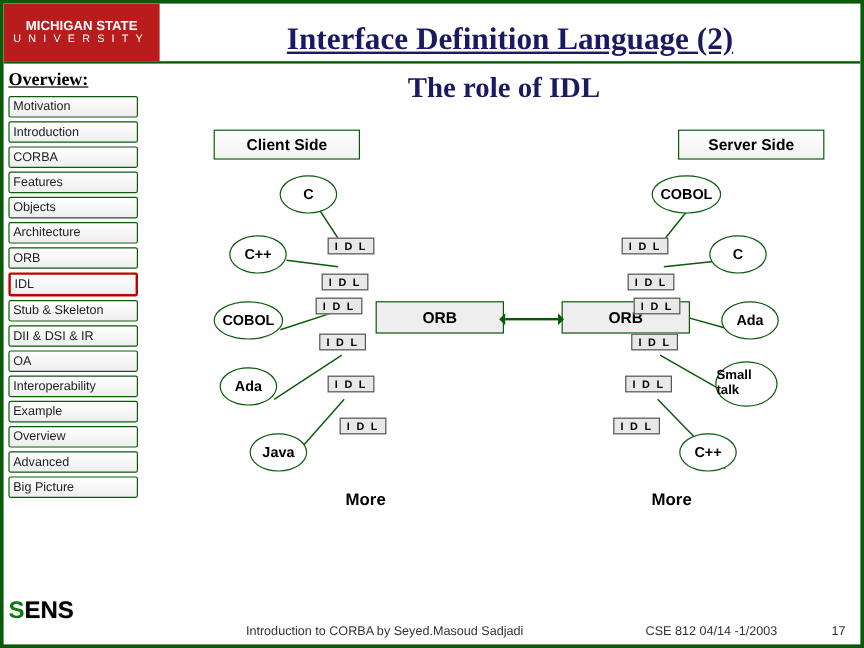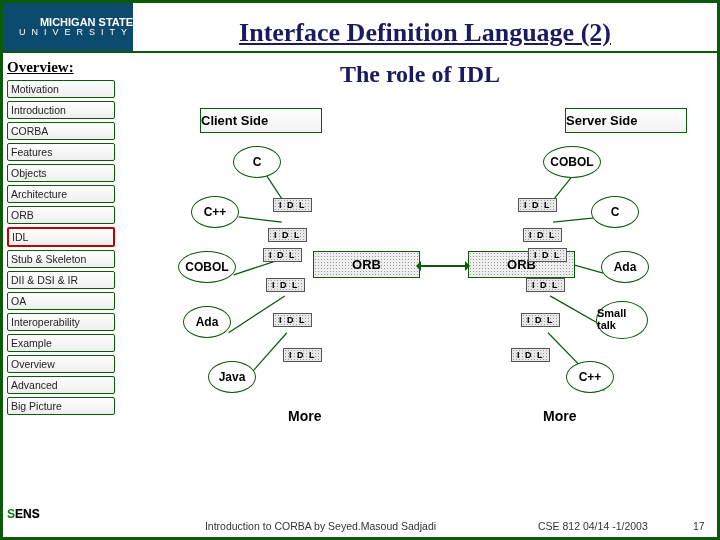--- a/index.html
+++ b/index.html
@@ -1,30 +1,30 @@
 <!DOCTYPE html>
 <html><head>
 <meta charset="utf-8">
 <style>
   body { margin:0; font-family: Arial, sans-serif; background:#fff; }
   .slide { width:720px; height:540px; border:3px solid #0a5a0a; box-sizing:border-box; position:relative; overflow:hidden; }
   .header { display:flex; align-items:center; border-bottom:2px solid #0a5a0a; height:48px; }
-  .logo { width:130px; height:48px; background:#0c4a6e; color:#fff; display:flex; flex-direction:column; align-items:flex-end; justify-content:center; font-weight:bold; font-size:11px; line-height:1.05; }
+  .logo { width:130px; height:48px; background:#b91c1c; color:#fff; display:flex; flex-direction:column; align-items:center; justify-content:center; font-weight:bold; font-size:11px; line-height:1.05; }
   .logo .l2 { font-weight:normal; letter-spacing:6px; font-size:9px; }
   .title { flex:1; text-align:center; font-family:"Times New Roman", serif; font-size:26px; font-weight:bold; color:#1a1a60; text-decoration:underline;margin-top:12px; }
   .body { display:flex; height:calc(100% - 48px - 22px); }
   .sidebar { width:120px; padding:6px 4px; box-sizing:border-box; position:relative; }
   .ov { font-family:Liberation Serif, serif; font-weight:bold; text-decoration:underline; font-size:15px; margin-bottom:4px; }
   .nav { display:block; width:108px; font-size:10.5px; padding:2px 3px; margin:3px 0; background:linear-gradient(#fff,#eee); border:1px solid #0a5a0a; border-radius:2px; color:#222; box-sizing:border-box; }
   .nav.sel { border:2px solid #c00000; }
-  .sens { position:absolute; left:4px; bottom:-4px; font-weight:bold; font-size:12px; }
+  .sens { position:absolute; left:4px; bottom:-4px; font-weight:bold; font-size:20px; }
   .sens .s1 { color:#0a7a0a; } .sens .s2 { color:#000; text-shadow:0 0 1px #888; }
   .content { flex:1; position:relative; }
   .subtitle { text-align:center; font-family:"Times New Roman",serif; font-size:24px; font-weight:bold; color:#1a1a60; margin-top:8px; }
-  .sidebox { position:absolute; border:1.5px solid #0a5a0a; background:linear-gradient(#fff,#f2f2f2); font-weight:bold; font-size:13px; padding:4px 0; width:120px;margin-left:22px; }
+  .sidebox { position:absolute; border:1.5px solid #0a5a0a; background:linear-gradient(#fff,#f2f2f2); font-weight:bold; font-size:13px; padding:4px 0; text-align:center; width:120px; }
   .diagram { position:absolute; left:0; right:0; top:85px; bottom:0; }
   .lang { position:absolute; border:1.5px solid #0a5a0a; border-radius:50%; background:#fff; font-weight:bold; font-size:12px; display:flex; align-items:center; justify-content:center; width:46px; height:30px; }
   .idlbox { position:absolute; border:1px solid #555; font-size:9px; font-weight:bold; letter-spacing:1.5px; padding:1px 5px;
     background-image: radial-gradient(#999 0.5px, transparent 0.5px); background-size:3px 3px; background-color:#e8e8e8; }
   .orb { position:absolute; border:1.5px solid #0a5a0a; font-weight:bold; font-size:13px; padding:5px 0; width:105px; text-align:center;
     background-image: radial-gradient(#999 0.5px, transparent 0.5px); background-size:3px 3px; background-color:#eee; }
   .more { position:absolute; font-weight:bold; font-size:14px; }
   .footer { position:absolute; bottom:0; left:0; right:0; height:22px; display:flex; align-items:center; font-size:10.5px; color:#333; }
   .footer .f1 { flex:1; text-align:center; padding-left:100px; }
   .footer .f2 { width:155px; } .footer .f3 { width:24px; }

